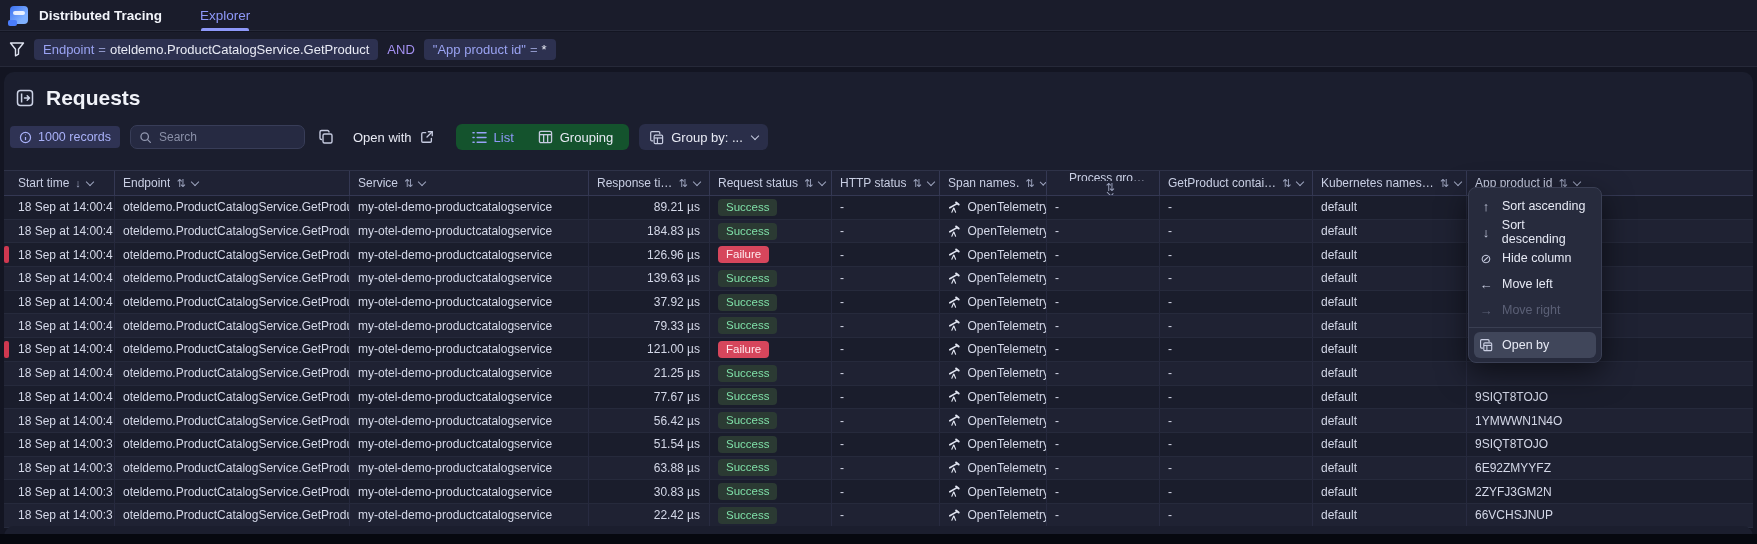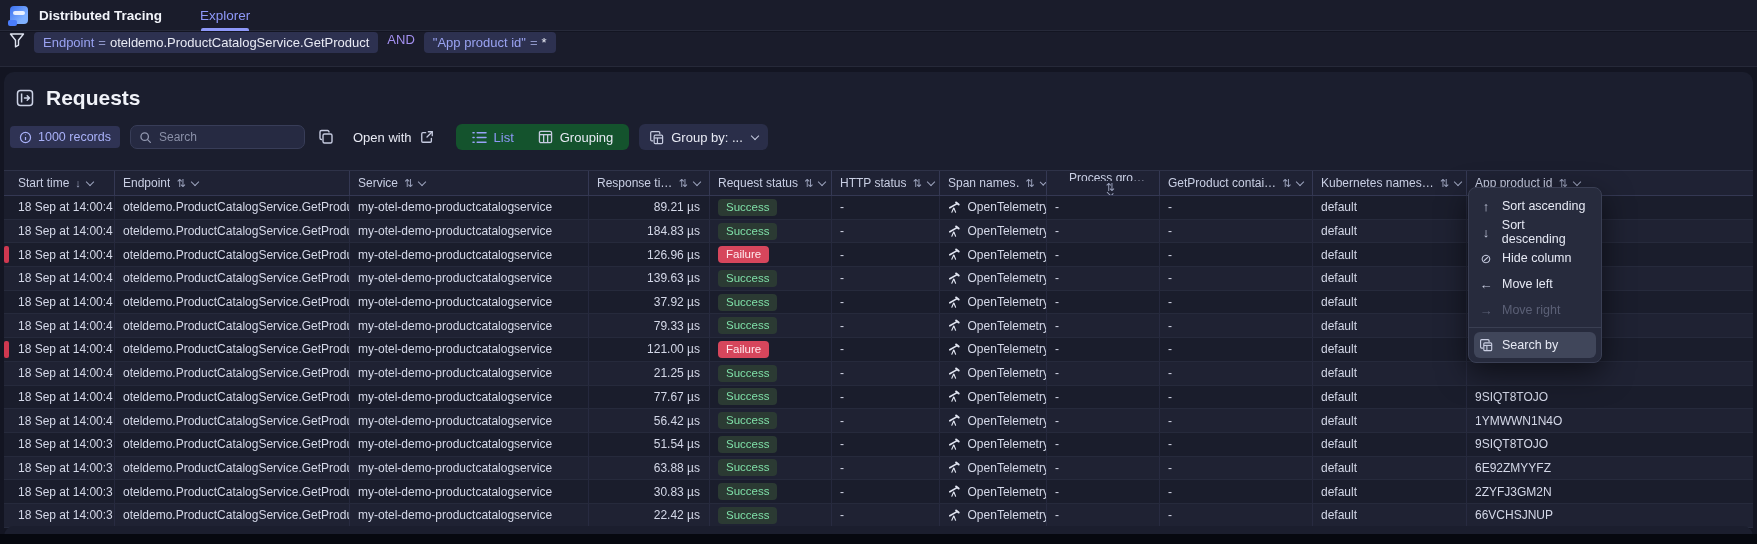--- a/index.html
+++ b/index.html
@@ -21,21 +21,21 @@
   .logo::after{content:"";position:absolute;left:3px;top:5px;width:12px;height:4px;border-radius:3px;
     background:rgba(255,255,255,.85);}
   .logo-chip{position:absolute;left:-2px;bottom:-2px;width:9px;height:6px;border-radius:2px;background:#4a7dfc;}
   .app-title{margin-left:11px;font-size:13.5px;font-weight:bold;color:#f2f4fa;}
   .tab{height:31px;display:flex;align-items:center;margin-left:38px;position:relative;cursor:pointer;}
   .tab span{color:var(--accent);font-size:13.5px;}
   .tab::after{content:"";position:absolute;left:1px;right:1px;bottom:0;height:3px;border-radius:2px 2px 0 0;
     background:var(--accent);}
   
   .filterbar{position:absolute;left:0;top:32px;width:100%;height:35px;background:#1a1c2b;
-    border-bottom:1px solid #262939;display:flex;align-items:flex-start;padding-left:9px;gap:9px;}
+    border-bottom:1px solid #262939;display:flex;align-items:center;padding-left:9px;gap:9px;}
   .fpill{background:#2d3150;border-radius:4px;padding:3px 9px;font-size:13px;white-space:nowrap;cursor:pointer;}
   .fkey{color:#9aa3f2;}
   .fop{color:#8f96c8;margin:0 4px;}
   .fval{color:#e8eaf4;}
   .fand{color:#a390f0;font-size:13px;}
   
   .panel{position:absolute;left:4px;right:4px;top:72px;height:450px;background:#1b1e2e;border-radius:10px;}
   .sec-head{display:flex;align-items:center;gap:12px;padding:14px 0 0 12px;}
   .sec-title{font-size:21px;font-weight:bold;color:#f0f2f8;}
   
@@ -629,15 +629,15 @@
     <div class="msep"></div>
     <div class="mitem highlight">
       <span class="micon">
         <svg width="14" height="14" viewBox="0 0 16 16" fill="none" stroke="#c9cee2" stroke-width="1.3">
           <path d="M11.5 4.5V3A1.2 1.2 0 0 0 10.3 1.8H3A1.2 1.2 0 0 0 1.8 3v7.3A1.2 1.2 0 0 0 3 11.5h1.5"></path>
           <rect x="5.5" y="5.5" width="9" height="9" rx="1.2"></rect>
           <line x1="5.5" y1="8.5" x2="14.5" y2="8.5"></line>
           <line x1="9" y1="8.5" x2="9" y2="14.5"></line>
         </svg>
       </span>
-      <span>Search by</span>
+      <span>Open by</span>
     </div>
   </div>
 
 </body></html>

